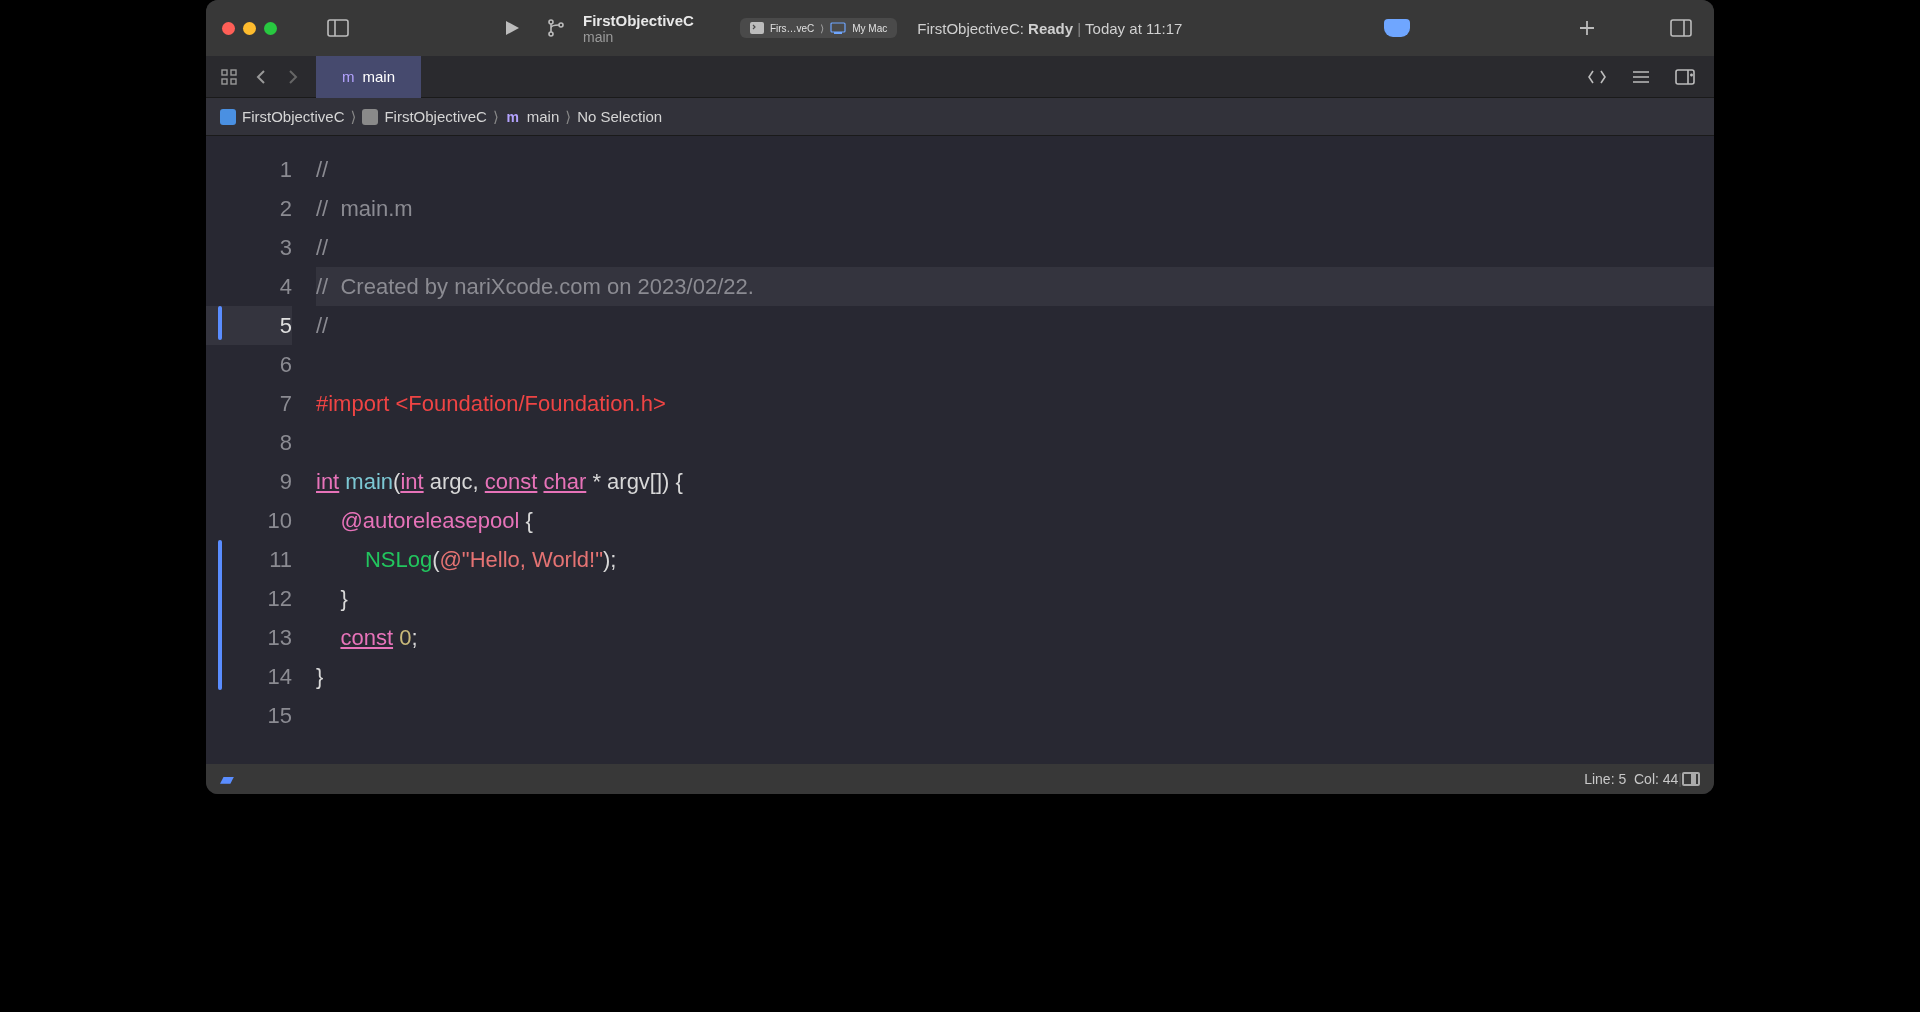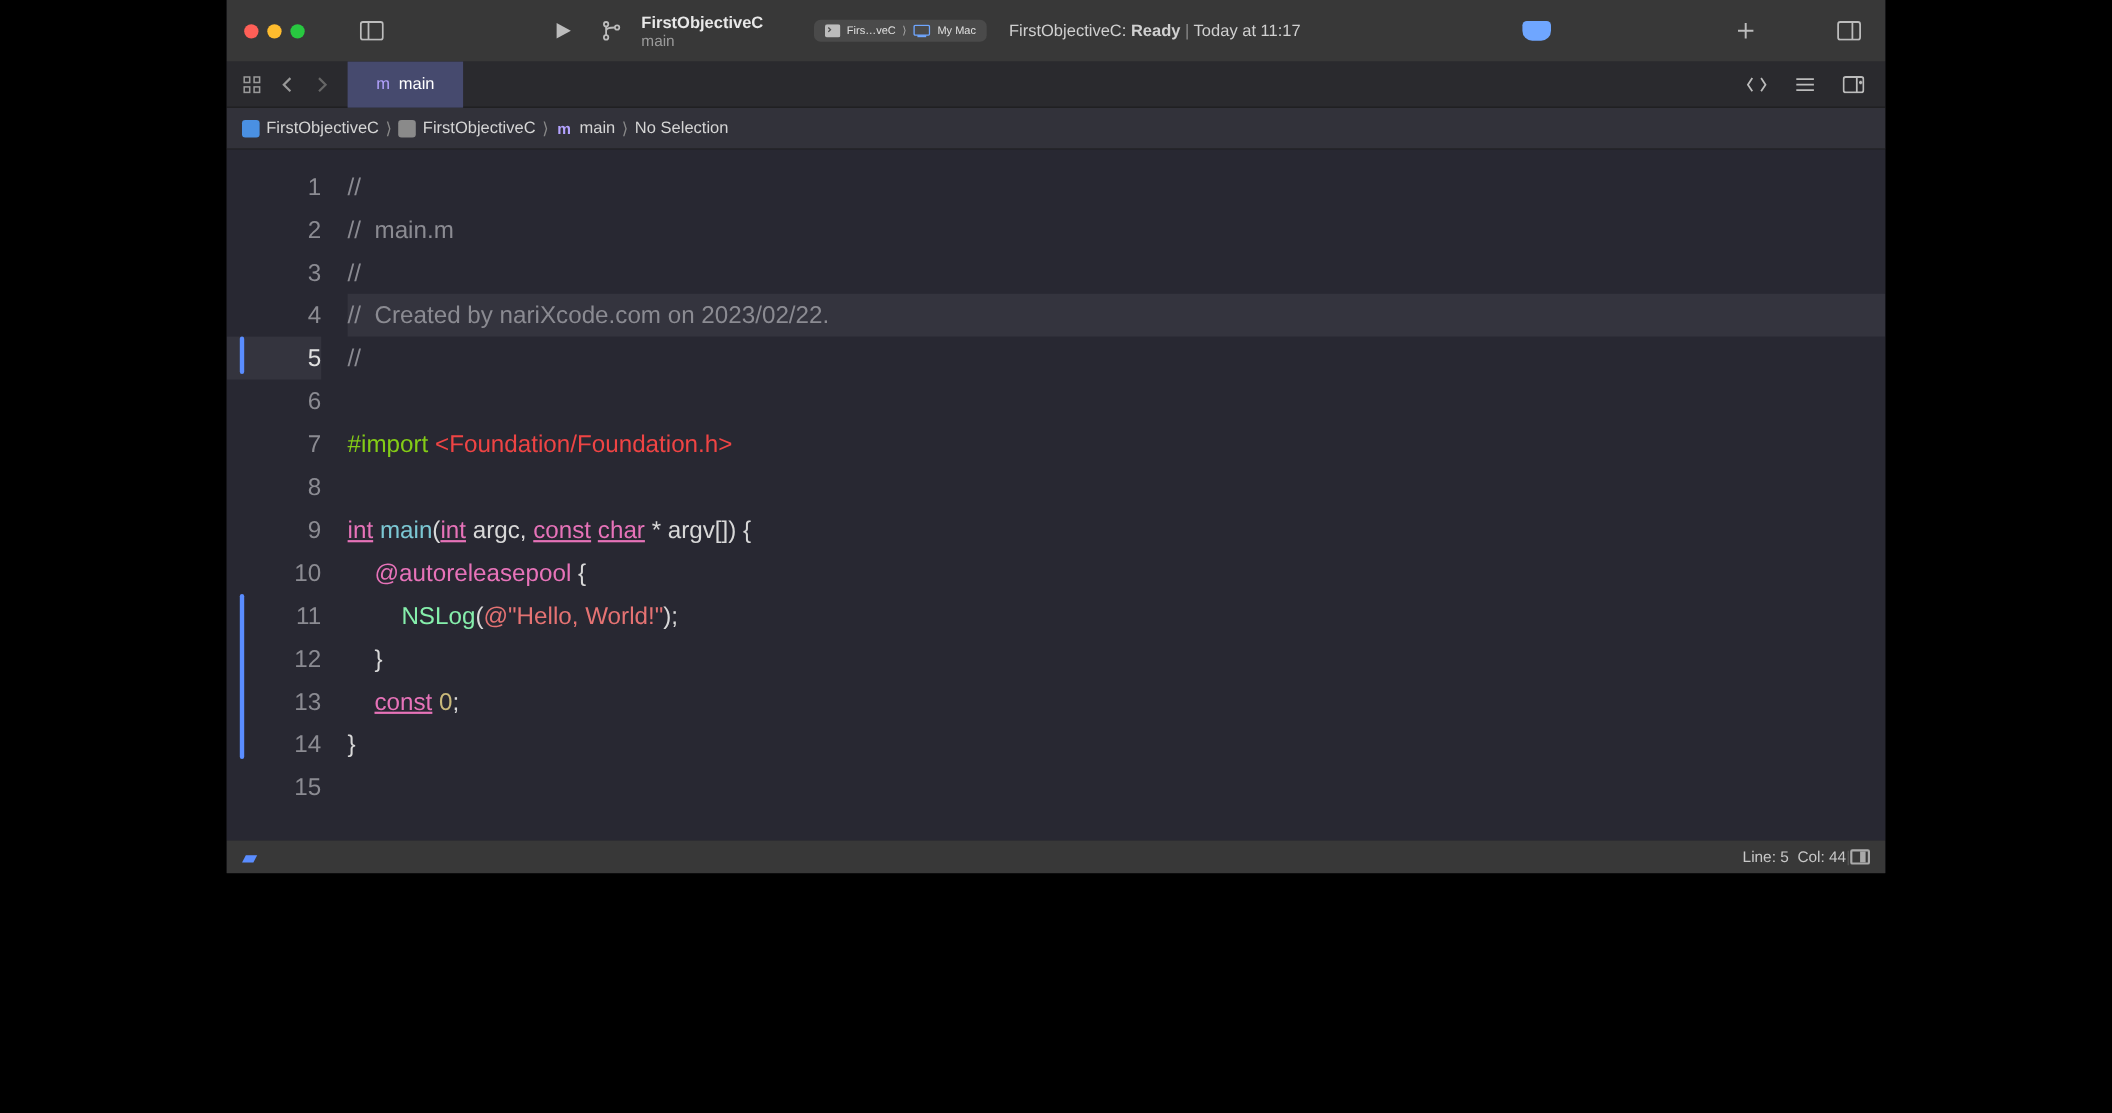--- a/index.html
+++ b/index.html
@@ -1,17 +1,17 @@
 <!DOCTYPE html>
 <html><head>
 <meta charset="utf-8">
 <style>
 * { margin:0; padding:0; box-sizing:border-box; font-family:-apple-system,BlinkMacSystemFont,"SF Pro",sans-serif; }
 body { background:#000; overflow:hidden; }
-.window { width:1508px; height:794px; background:#2a2a2e; border-radius:0; overflow:hidden; display:flex; flex-direction:column; margin:0 auto; }
+.window { width:1508px; height:794px; background:#2a2a2e; border-radius:12px; overflow:hidden; display:flex; flex-direction:column; margin:0 auto; }
 
 
 .titlebar { height:56px; background:#383838; display:flex; align-items:center; padding:0 16px; gap:10px; }
 .traffic { display:flex; gap:8px; }
 .dot { width:13px; height:13px; border-radius:50%; }
 .red { background:#ff5f57; } .yellow { background:#febc2e; } .green { background:#28c840; }
 .tb-btn { width:34px; height:28px; display:flex; align-items:center; justify-content:center; color:#b0b0b0; cursor:pointer; border-radius:4px; }
 .tb-sep { width:24px; }
 .proj-name { color:#e8e8e8; font-weight:600; font-size:15px; line-height:1; }
 .proj-branch { color:#9a9a9a; font-size:14px; line-height:1; margin-top:2px; }
@@ -40,24 +40,24 @@
 .editor { flex:1; background:#282832; display:flex; font-family:"SF Mono",Menlo,monospace; font-size:22px; overflow:hidden; position:relative; }
 .gutter { width:100px; text-align:right; padding:14px 14px 0 0; color:#8b8b92; user-select:none; }
 .gutter .ln { height:39px; line-height:39px; }
 .change-bar { position:absolute; left:12px; width:4px; background:#5a8dff; border-radius:2px; }
 .cb1 { top:170px; height:34px; }
 .cb2 { top:404px; height:150px; }
 .code { flex:1; padding:14px 0 0 10px; color:#d8d8d8; }
 .code-line { height:39px; line-height:39px; white-space:pre; }
 .hl-line { background:#34343e; }
 .c-comment { color:#8b8b92; }
-.c-import  { color:#84cc16; font-weight:500; }
+.c-import  { color:#ef4444; font-weight:500; }
 .c-header  { color:#ef4444; }
 .c-kw      { color:#e773b9; font-weight:500;text-decoration:underline; }
-.c-type    { color:#86efac; font-weight:500; }
+.c-type    { color:#22c55e; font-weight:500; }
 .c-func    { color:#7cc8d4; font-weight:500; }
 .c-at      { color:#e773b9; font-weight:500; }
 .c-str     { color:#e57373; }
 .c-sym     { color:#d8d8d8; }
 .c-num     { color:#c9b97a; }
 
 
 .statusbar { height:30px; background:#383838; display:flex; align-items:center; padding:0 14px; color:#c8c8c8; font-size:14px; }
 .sb-left { color:#5a8dff; font-size:18px; }
 .sb-right { margin-left:auto; display:flex; align-items:center; }

